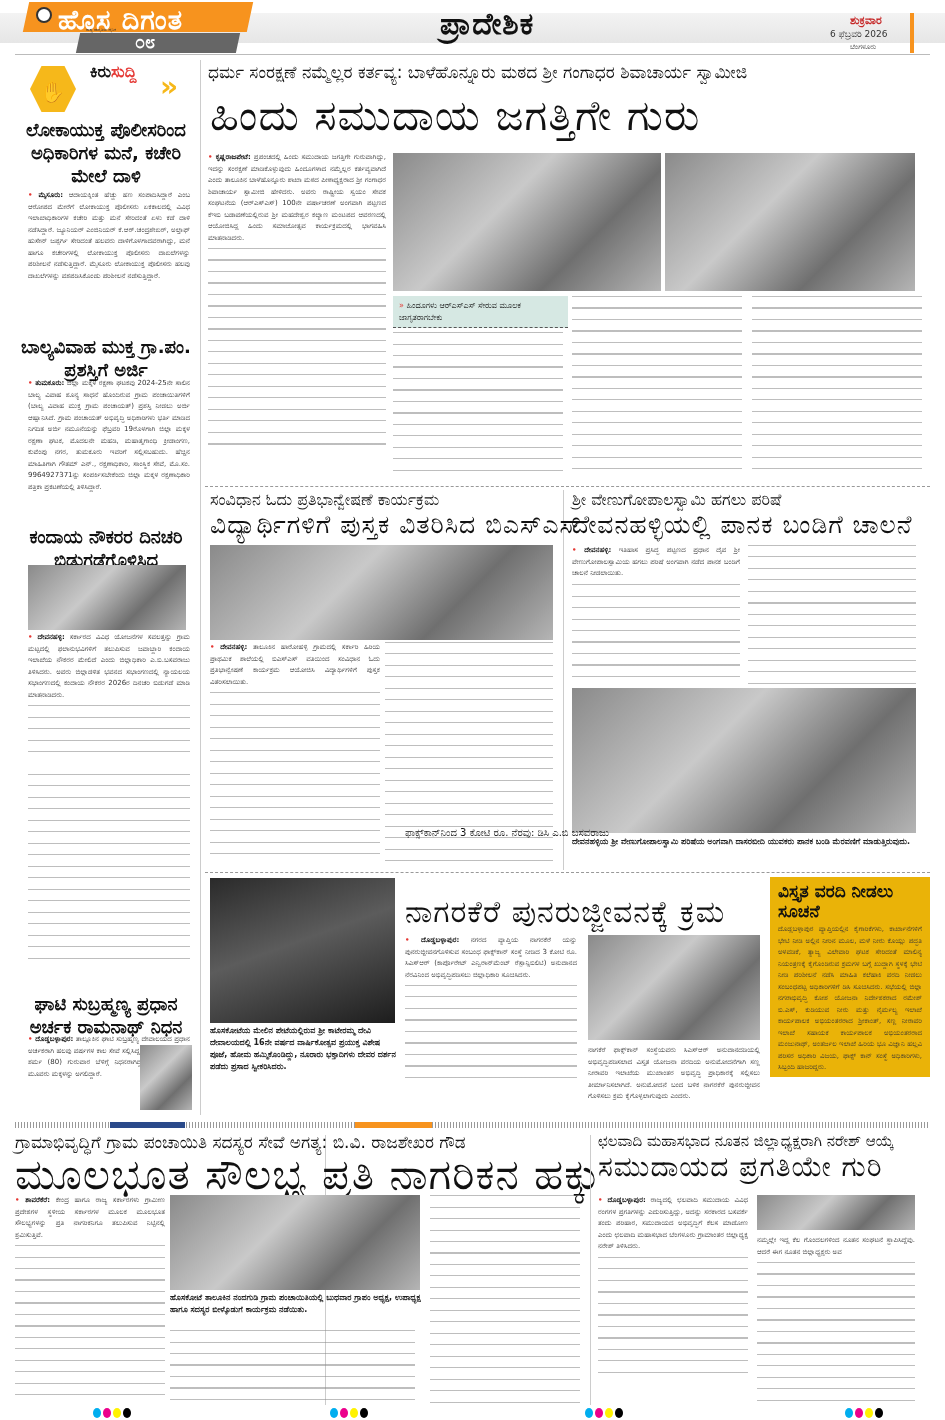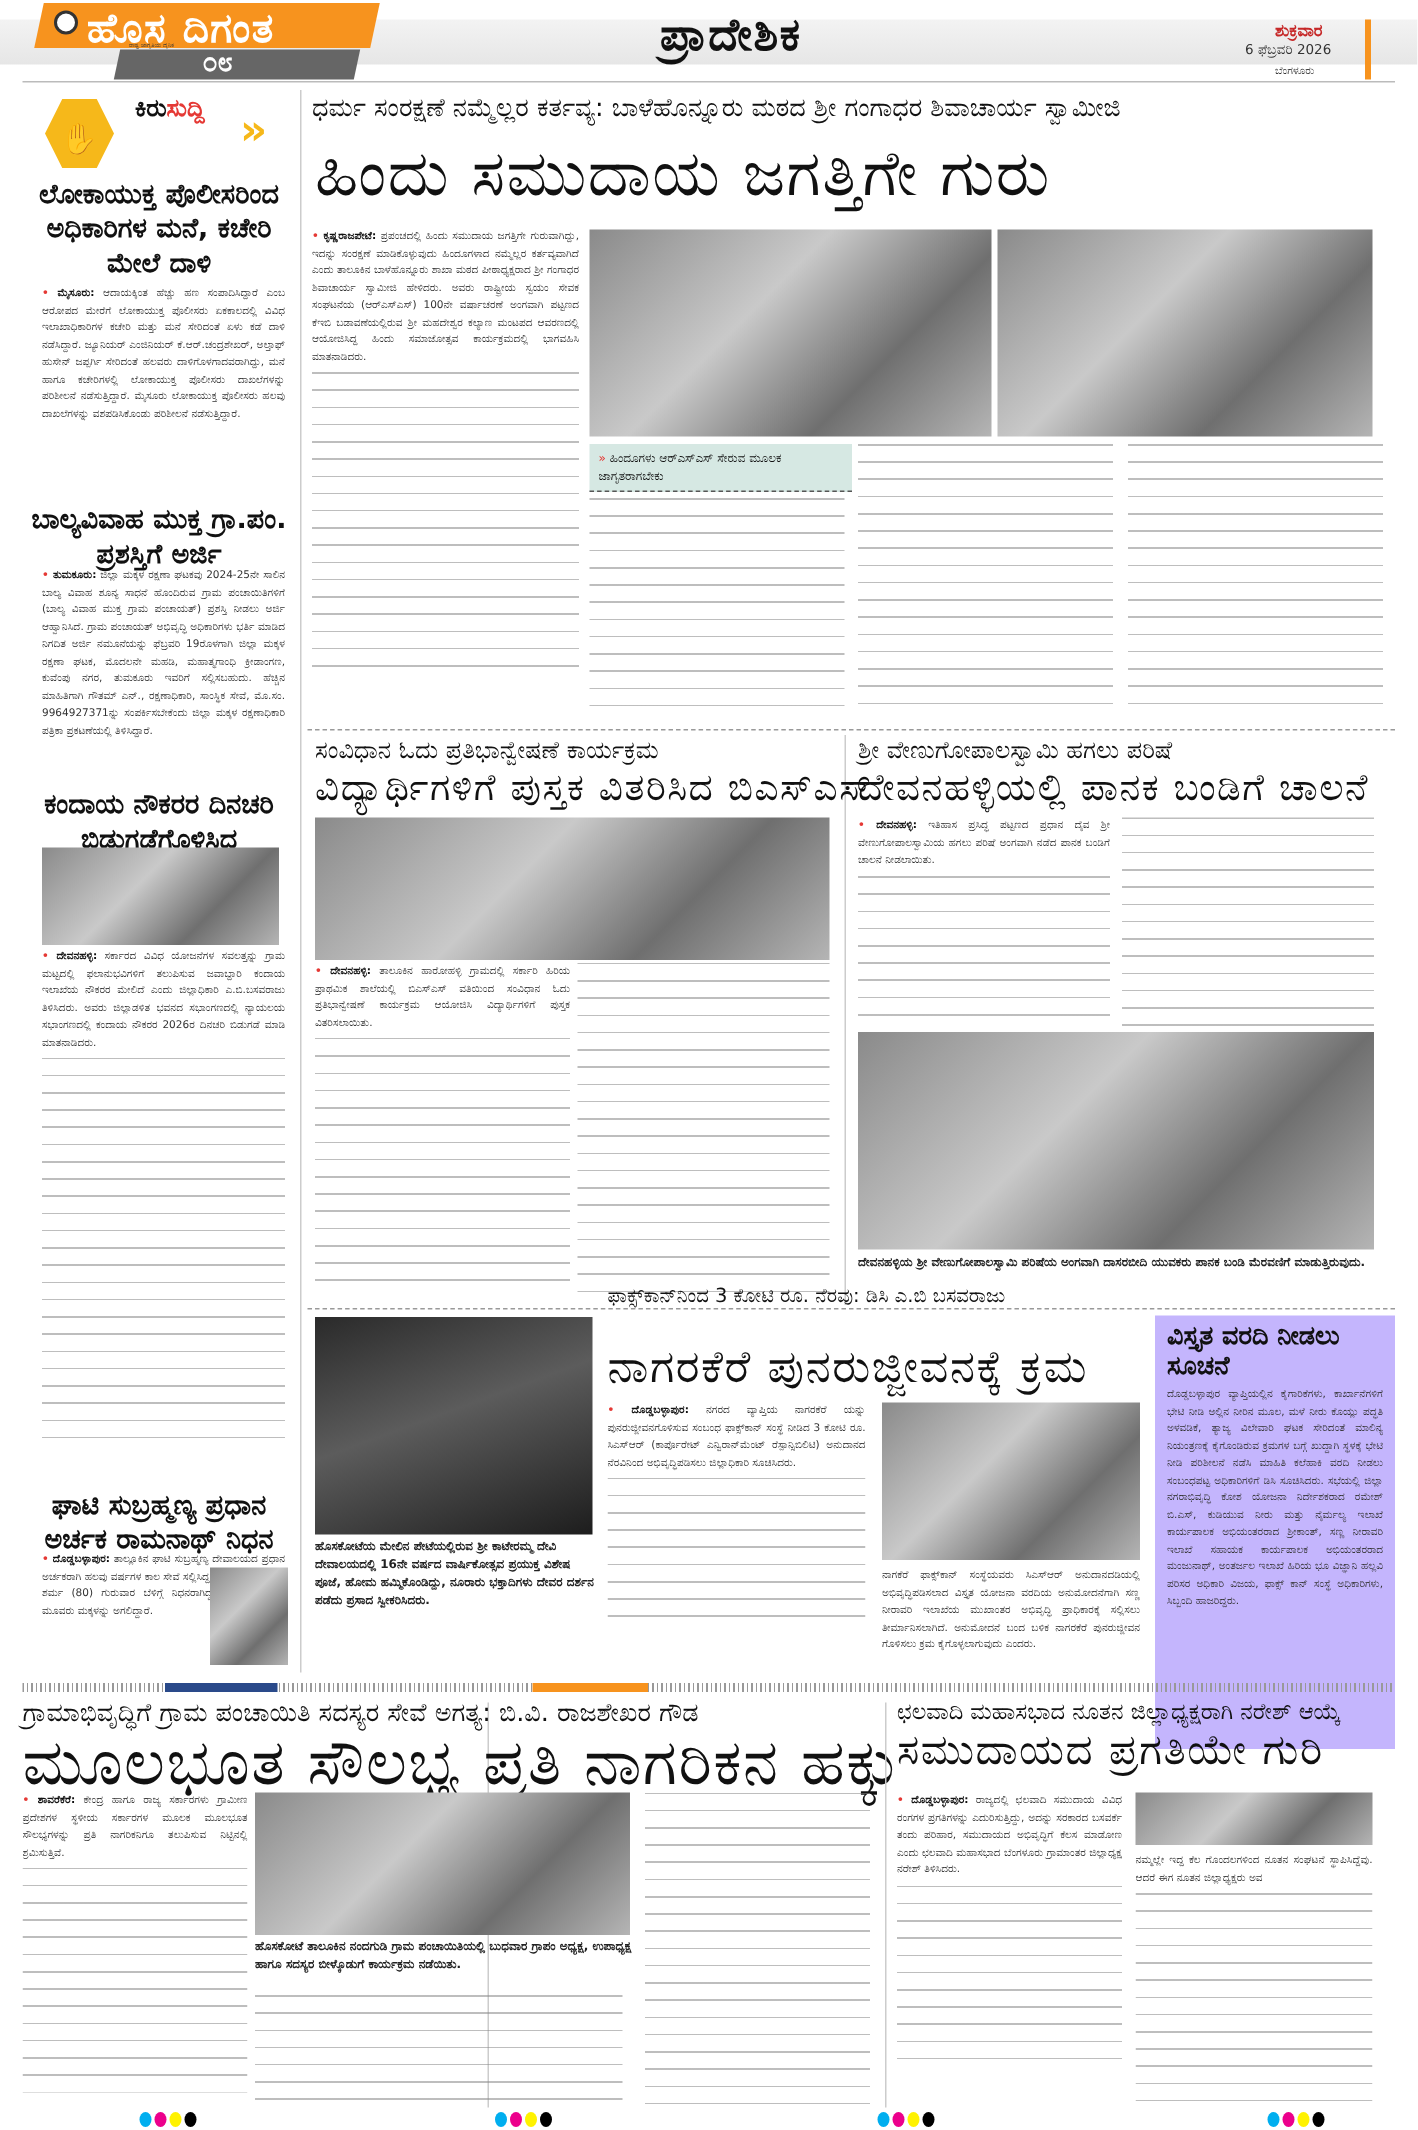--- a/index.html
+++ b/index.html
@@ -33,21 +33,21 @@
   .photo{background:linear-gradient(135deg,#8a8a8a,#c9c9c9 40%,#6f6f6f 70%,#b5b5b5)}
   .photo.dark{background:linear-gradient(160deg,#2a2a2a,#5c5c5c 45%,#1d1d1d)}
   .caption{font-size:8px;line-height:12px;font-weight:bold;color:#222}
   .lines{background:repeating-linear-gradient(180deg,#888 0 1px,transparent 1px 11.5px);opacity:.55}
   .kiru-hex{left:30px;top:66px;width:46px;height:46px;background:#f6b81a;clip-path:polygon(25% 0,75% 0,100% 50%,75% 100%,25% 100%,0 50%)}
   .kiru-label{left:90px;top:62px;font-size:16px;font-weight:bold}
   .kiru-label .r{color:#e53935}
   .chev{left:160px;top:70px;font-size:28px;color:#f6b81a;font-weight:bold}
   .pull{left:393px;top:296px;width:175px;height:32px;background:#d6e8e3;padding:4px 6px;font-size:8px;line-height:12px;border-bottom:1px dashed #555}
   .pull .a{color:#e53935}
-  .infobox{left:770px;top:877px;width:160px;height:289px;background:#c4b5fd;padding:4px 8px}
+  .infobox{left:770px;top:877px;width:160px;height:200px;background:#eab308;padding:4px 8px}
   .infobox h3{font-size:17px;line-height:20px;font-weight:bold}
   .dots{display:flex;gap:2px}
   .dots span{width:8px;height:10px;border-radius:50%}
   .cbar{height:6px}
 </style>
 </head>
 <body>
 
 <div class="abs mast">
   <div class="abs mast-band"></div>
@@ -112,21 +112,21 @@
 <div class="abs headline" style="left:572px;top:510px;font-size:25px">ದೇವನಹಳ್ಳಿಯಲ್ಲಿ ಪಾನಕ ಬಂಡಿಗೆ ಚಾಲನೆ</div>
 <div class="abs text" style="left:572px;top:545px;width:168px;height:140px"><span class="dl">ದೇವನಹಳ್ಳಿ:</span> <span>ಇತಿಹಾಸ ಪ್ರಸಿದ್ಧ ಪಟ್ಟಣದ ಪ್ರಧಾನ ದೈವ ಶ್ರೀ ವೇಣುಗೋಪಾಲಸ್ವಾಮಿಯ ಹಗಲು ಪರಿಷೆ ಅಂಗವಾಗಿ ನಡೆದ ಪಾನಕ ಬಂಡಿಗೆ ಚಾಲನೆ ನೀಡಲಾಯಿತು.</span><div class="lines" style="height:95px;margin-top:4px"></div></div>
 <div class="abs lines" style="left:748px;top:545px;width:168px;height:140px"></div>
 <div class="abs photo" style="left:572px;top:688px;width:344px;height:145px"></div>
 <div class="abs caption" style="left:572px;top:836px;width:340px">ದೇವನಹಳ್ಳಿಯ ಶ್ರೀ ವೇಣುಗೋಪಾಲಸ್ವಾಮಿ ಪರಿಷೆಯ ಅಂಗವಾಗಿ ದಾಸರಬೀದಿ ಯುವಕರು ಪಾನಕ ಬಂಡಿ ಮೆರವಣಿಗೆ ಮಾಡುತ್ತಿರುವುದು.</div>
 <div class="abs hrule-dot" style="left:205px;top:872px;width:725px"></div>
 
 <div class="abs photo dark" style="left:210px;top:878px;width:185px;height:145px"></div>
 <div class="abs caption" style="left:210px;top:1025px;width:190px">ಹೊಸಕೋಟೆಯ ಮೇಲಿನ ಪೇಟೆಯಲ್ಲಿರುವ ಶ್ರೀ ಕಾಟೇರಮ್ಮ ದೇವಿ ದೇವಾಲಯದಲ್ಲಿ 16ನೇ ವರ್ಷದ ವಾರ್ಷಿಕೋತ್ಸವ ಪ್ರಯುಕ್ತ ವಿಶೇಷ ಪೂಜೆ, ಹೋಮ ಹಮ್ಮಿಕೊಂಡಿದ್ದು, ನೂರಾರು ಭಕ್ತಾದಿಗಳು ದೇವರ ದರ್ಶನ ಪಡೆದು ಪ್ರಸಾದ ಸ್ವೀಕರಿಸಿದರು.</div>
 
-<div class="abs kicker" style="left:405px;top:857px;font-size:13px">ಫಾಕ್ಸ್‌ಕಾನ್‌ನಿಂದ 3 ಕೋಟಿ ರೂ. ನೆರವು: ಡಿಸಿ ಎ.ಬಿ ಬಸವರಾಜು</div>
+<div class="abs kicker" style="left:405px;top:827px;font-size:10px">ಫಾಕ್ಸ್‌ಕಾನ್‌ನಿಂದ 3 ಕೋಟಿ ರೂ. ನೆರವು: ಡಿಸಿ ಎ.ಬಿ ಬಸವರಾಜು</div>
 <div class="abs headline" style="left:405px;top:894px;font-size:30px">ನಾಗರಕೆರೆ ಪುನರುಜ್ಜೀವನಕ್ಕೆ ಕ್ರಮ</div>
 <div class="abs text" style="left:405px;top:935px;width:172px;height:180px"><span class="dl">ದೊಡ್ಡಬಳ್ಳಾಪುರ:</span> <span>ನಗರದ ವ್ಯಾಪ್ತಿಯ ನಾಗರಕೆರೆ ಯನ್ನು ಪುನರುಜ್ಜೀವನಗೊಳಿಸುವ ಸಂಬಂಧ ಫಾಕ್ಸ್‌ಕಾನ್ ಸಂಸ್ಥೆ ನೀಡಿದ 3 ಕೋಟಿ ರೂ. ಸಿಎಸ್‌ಆರ್ (ಕಾರ್ಪೊರೇಟ್ ಎನ್ವಿರಾನ್‌ಮೆಂಟ್ ರೆಸ್ಪಾನ್ಸಿಬಿಲಿಟಿ) ಅನುದಾನದ ನೆರವಿನಿಂದ ಅಭಿವೃದ್ಧಿಪಡಿಸಲು ಜಿಲ್ಲಾಧಿಕಾರಿ ಸೂಚಿಸಿದರು.</span><div class="lines" style="height:100px;margin-top:4px"></div></div>
 <div class="abs photo" style="left:588px;top:935px;width:172px;height:105px"></div>
 <div class="abs text" style="left:588px;top:1045px;width:172px;height:70px">ನಾಗಕೆರೆ ಫಾಕ್ಸ್‌ಕಾನ್ ಸಂಸ್ಥೆಯವರು ಸಿಎಸ್‌ಆರ್ ಅನುದಾನದಡಿಯಲ್ಲಿ ಅಭಿವೃದ್ಧಿಪಡಿಸಲಾದ ವಿಸ್ತೃತ ಯೋಜನಾ ವರದಿಯ ಅನುಮೋದನೆಗಾಗಿ ಸಣ್ಣ ನೀರಾವರಿ ಇಲಾಖೆಯ ಮುಖಾಂತರ ಅಭಿವೃದ್ಧಿ ಪ್ರಾಧಿಕಾರಕ್ಕೆ ಸಲ್ಲಿಸಲು ತೀರ್ಮಾನಿಸಲಾಗಿದೆ. ಅನುಮೋದನೆ ಬಂದ ಬಳಿಕ ನಾಗರಕೆರೆ ಪುನರುಜ್ಜೀವನ ಗೊಳಿಸಲು ಕ್ರಮ ಕೈಗೊಳ್ಳಲಾಗುವುದು ಎಂದರು.</div>
 
 <div class="abs infobox">
   <h3>ವಿಸ್ತೃತ ವರದಿ ನೀಡಲು ಸೂಚನೆ</h3>
   <div class="text" style="font-size:7px;line-height:11.5px;height:190px;margin-top:3px">ದೊಡ್ಡಬಳ್ಳಾಪುರ ವ್ಯಾಪ್ತಿಯಲ್ಲಿನ ಕೈಗಾರಿಕೆಗಳು, ಕಾರ್ಖಾನೆಗಳಿಗೆ ಭೇಟಿ ನೀಡಿ ಅಲ್ಲಿನ ನೀರಿನ ಮೂಲ, ಮಳೆ ನೀರು ಕೊಯ್ಲು ಪದ್ಧತಿ ಅಳವಡಿಕೆ, ತ್ಯಾಜ್ಯ ವಿಲೇವಾರಿ ಘಟಕ ಸೇರಿದಂತೆ ಮಾಲಿನ್ಯ ನಿಯಂತ್ರಣಕ್ಕೆ ಕೈಗೊಂಡಿರುವ ಕ್ರಮಗಳ ಬಗ್ಗೆ ಖುದ್ದಾಗಿ ಸ್ಥಳಕ್ಕೆ ಭೇಟಿ ನೀಡಿ ಪರಿಶೀಲನೆ ನಡೆಸಿ ಮಾಹಿತಿ ಕಲೆಹಾಕಿ ವರದಿ ನೀಡಲು ಸಂಬಂಧಪಟ್ಟ ಅಧಿಕಾರಿಗಳಿಗೆ ಡಿಸಿ ಸೂಚಿಸಿದರು. ಸಭೆಯಲ್ಲಿ ಜಿಲ್ಲಾ ನಗರಾಭಿವೃದ್ಧಿ ಕೋಶ ಯೋಜನಾ ನಿರ್ದೇಶಕರಾದ ರಮೇಶ್ ಬಿ.ಎಸ್, ಕುಡಿಯುವ ನೀರು ಮತ್ತು ನೈರ್ಮಲ್ಯ ಇಲಾಖೆ ಕಾರ್ಯಪಾಲಕ ಅಭಿಯಂತರರಾದ ಶ್ರೀಕಾಂತ್, ಸಣ್ಣ ನೀರಾವರಿ ಇಲಾಖೆ ಸಹಾಯಕ ಕಾರ್ಯಪಾಲಕ ಅಭಿಯಂತರರಾದ ಮಂಜುನಾಥ್, ಅಂತರ್ಜಲ ಇಲಾಖೆ ಹಿರಿಯ ಭೂ ವಿಜ್ಞಾನಿ ಹಲ್ಲವಿ ಪರಿಸರ ಅಧಿಕಾರಿ ವಿಜಯ, ಫಾಕ್ಸ್ ಕಾನ್ ಸಂಸ್ಥೆ ಅಧಿಕಾರಿಗಳು, ಸಿಬ್ಬಂದಿ ಹಾಜರಿದ್ದರು.</div>
 </div>
 

